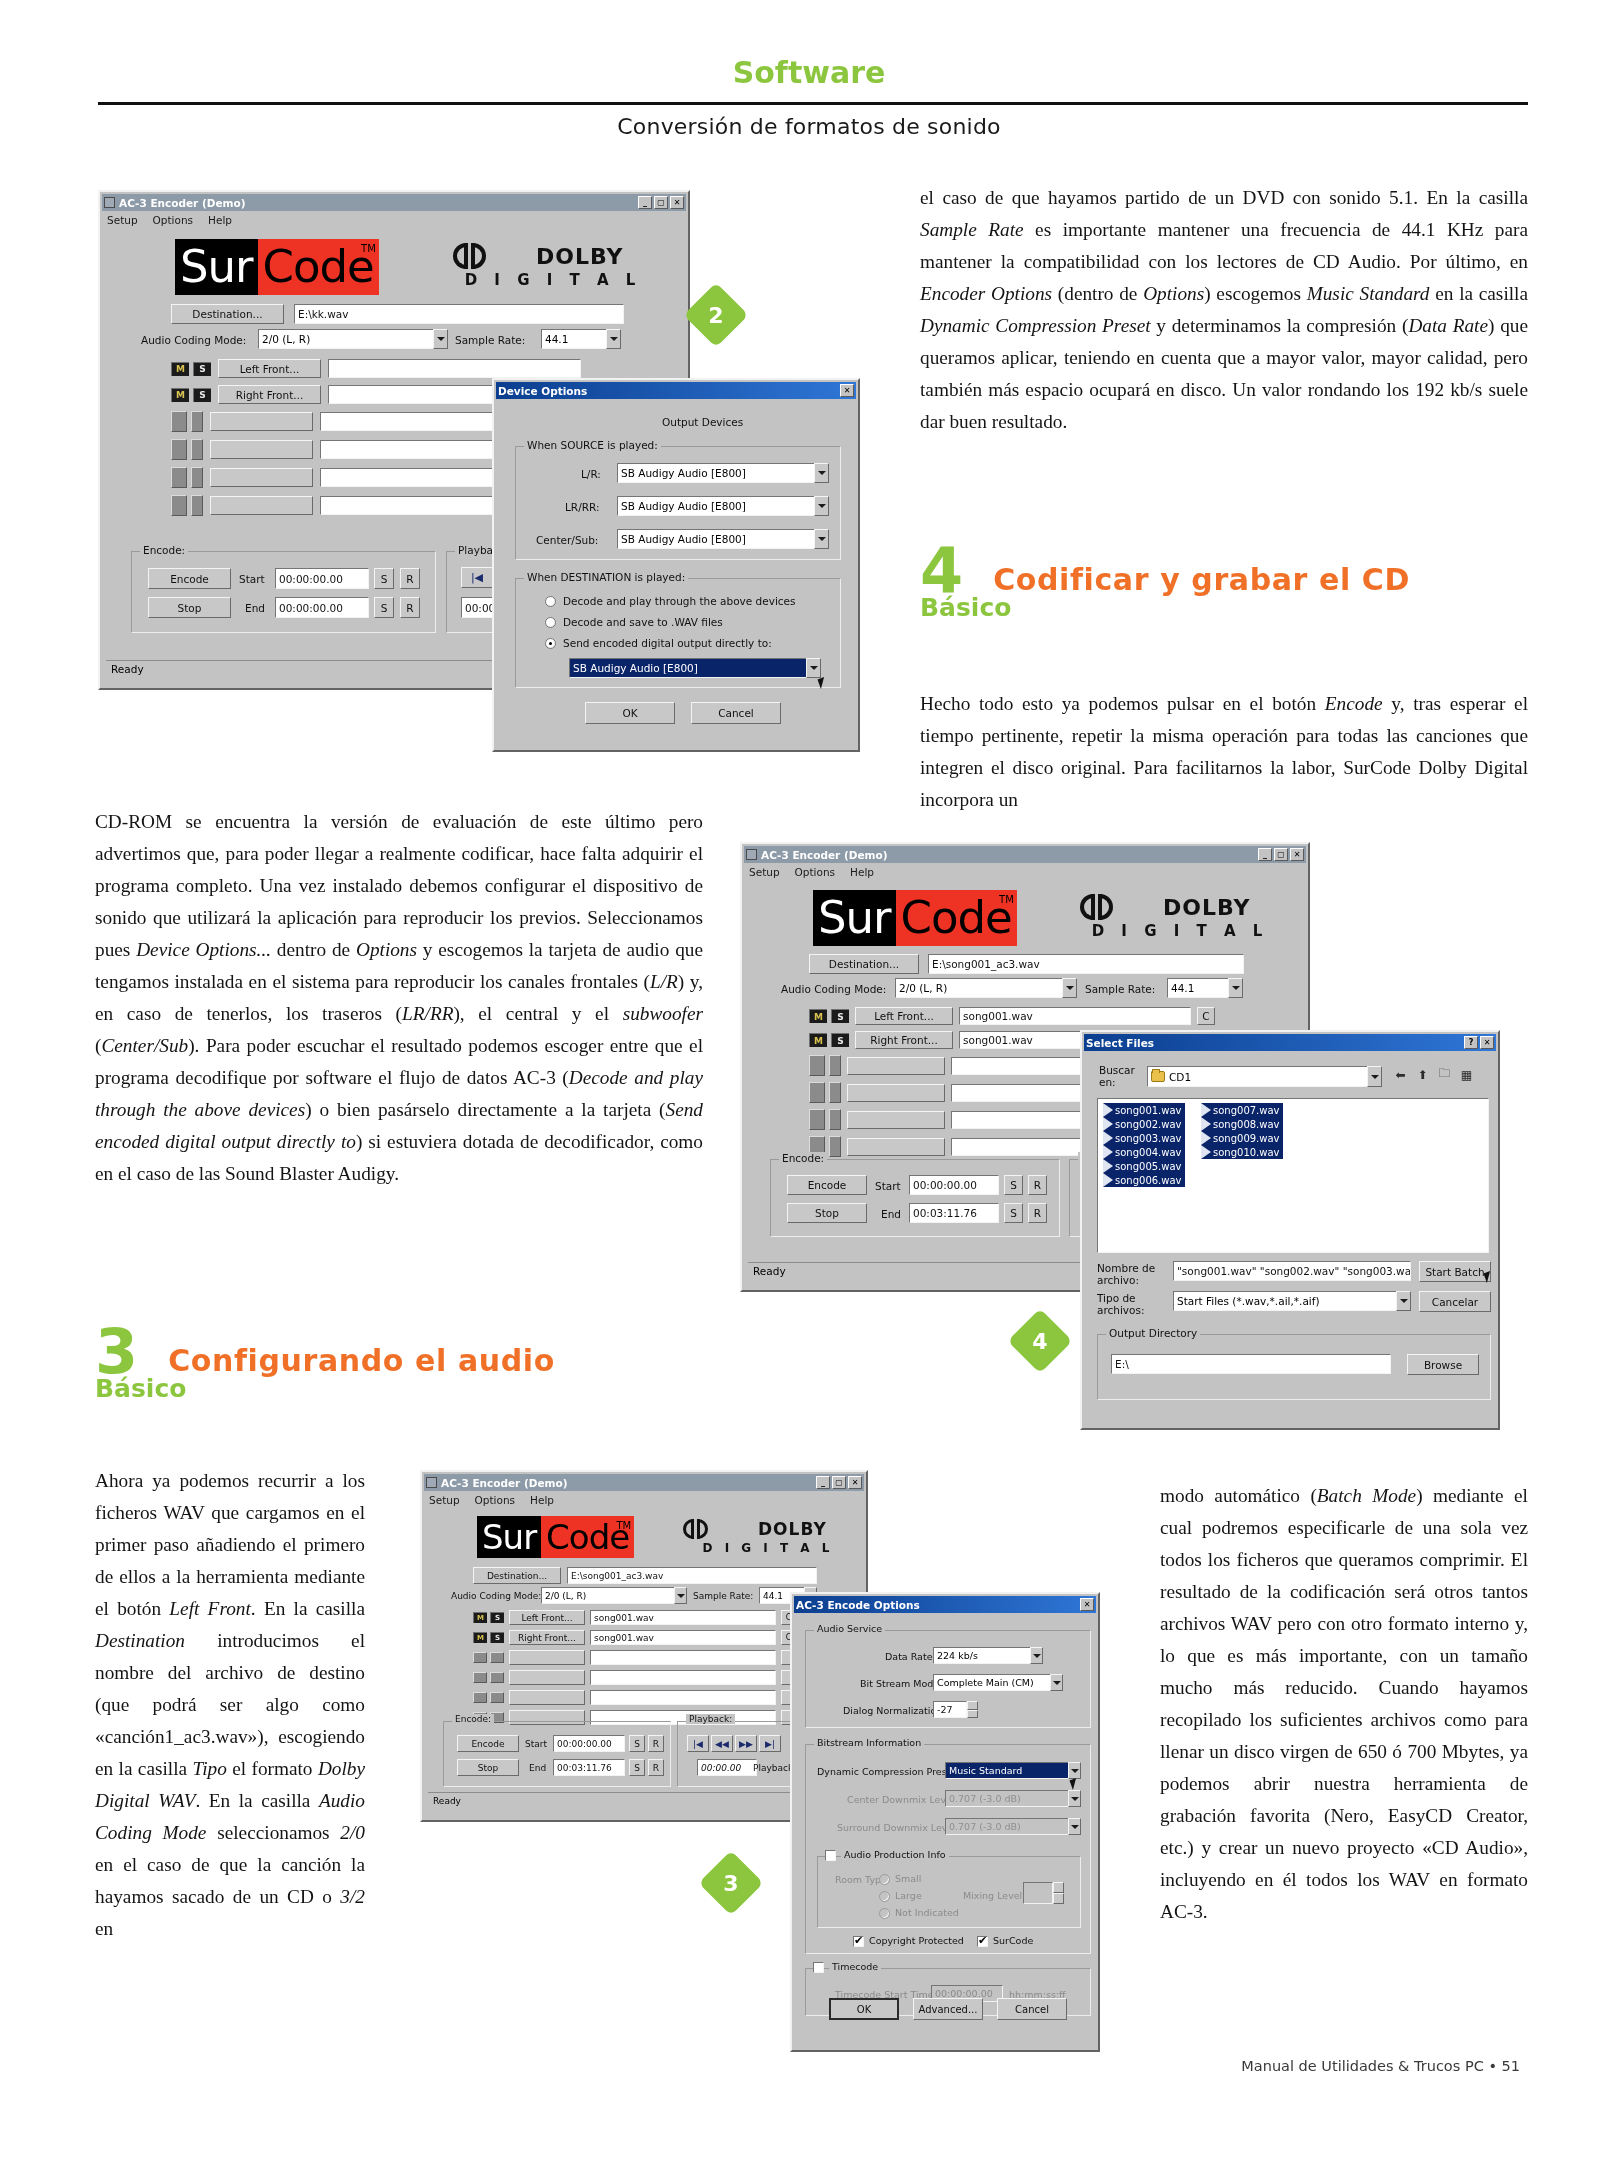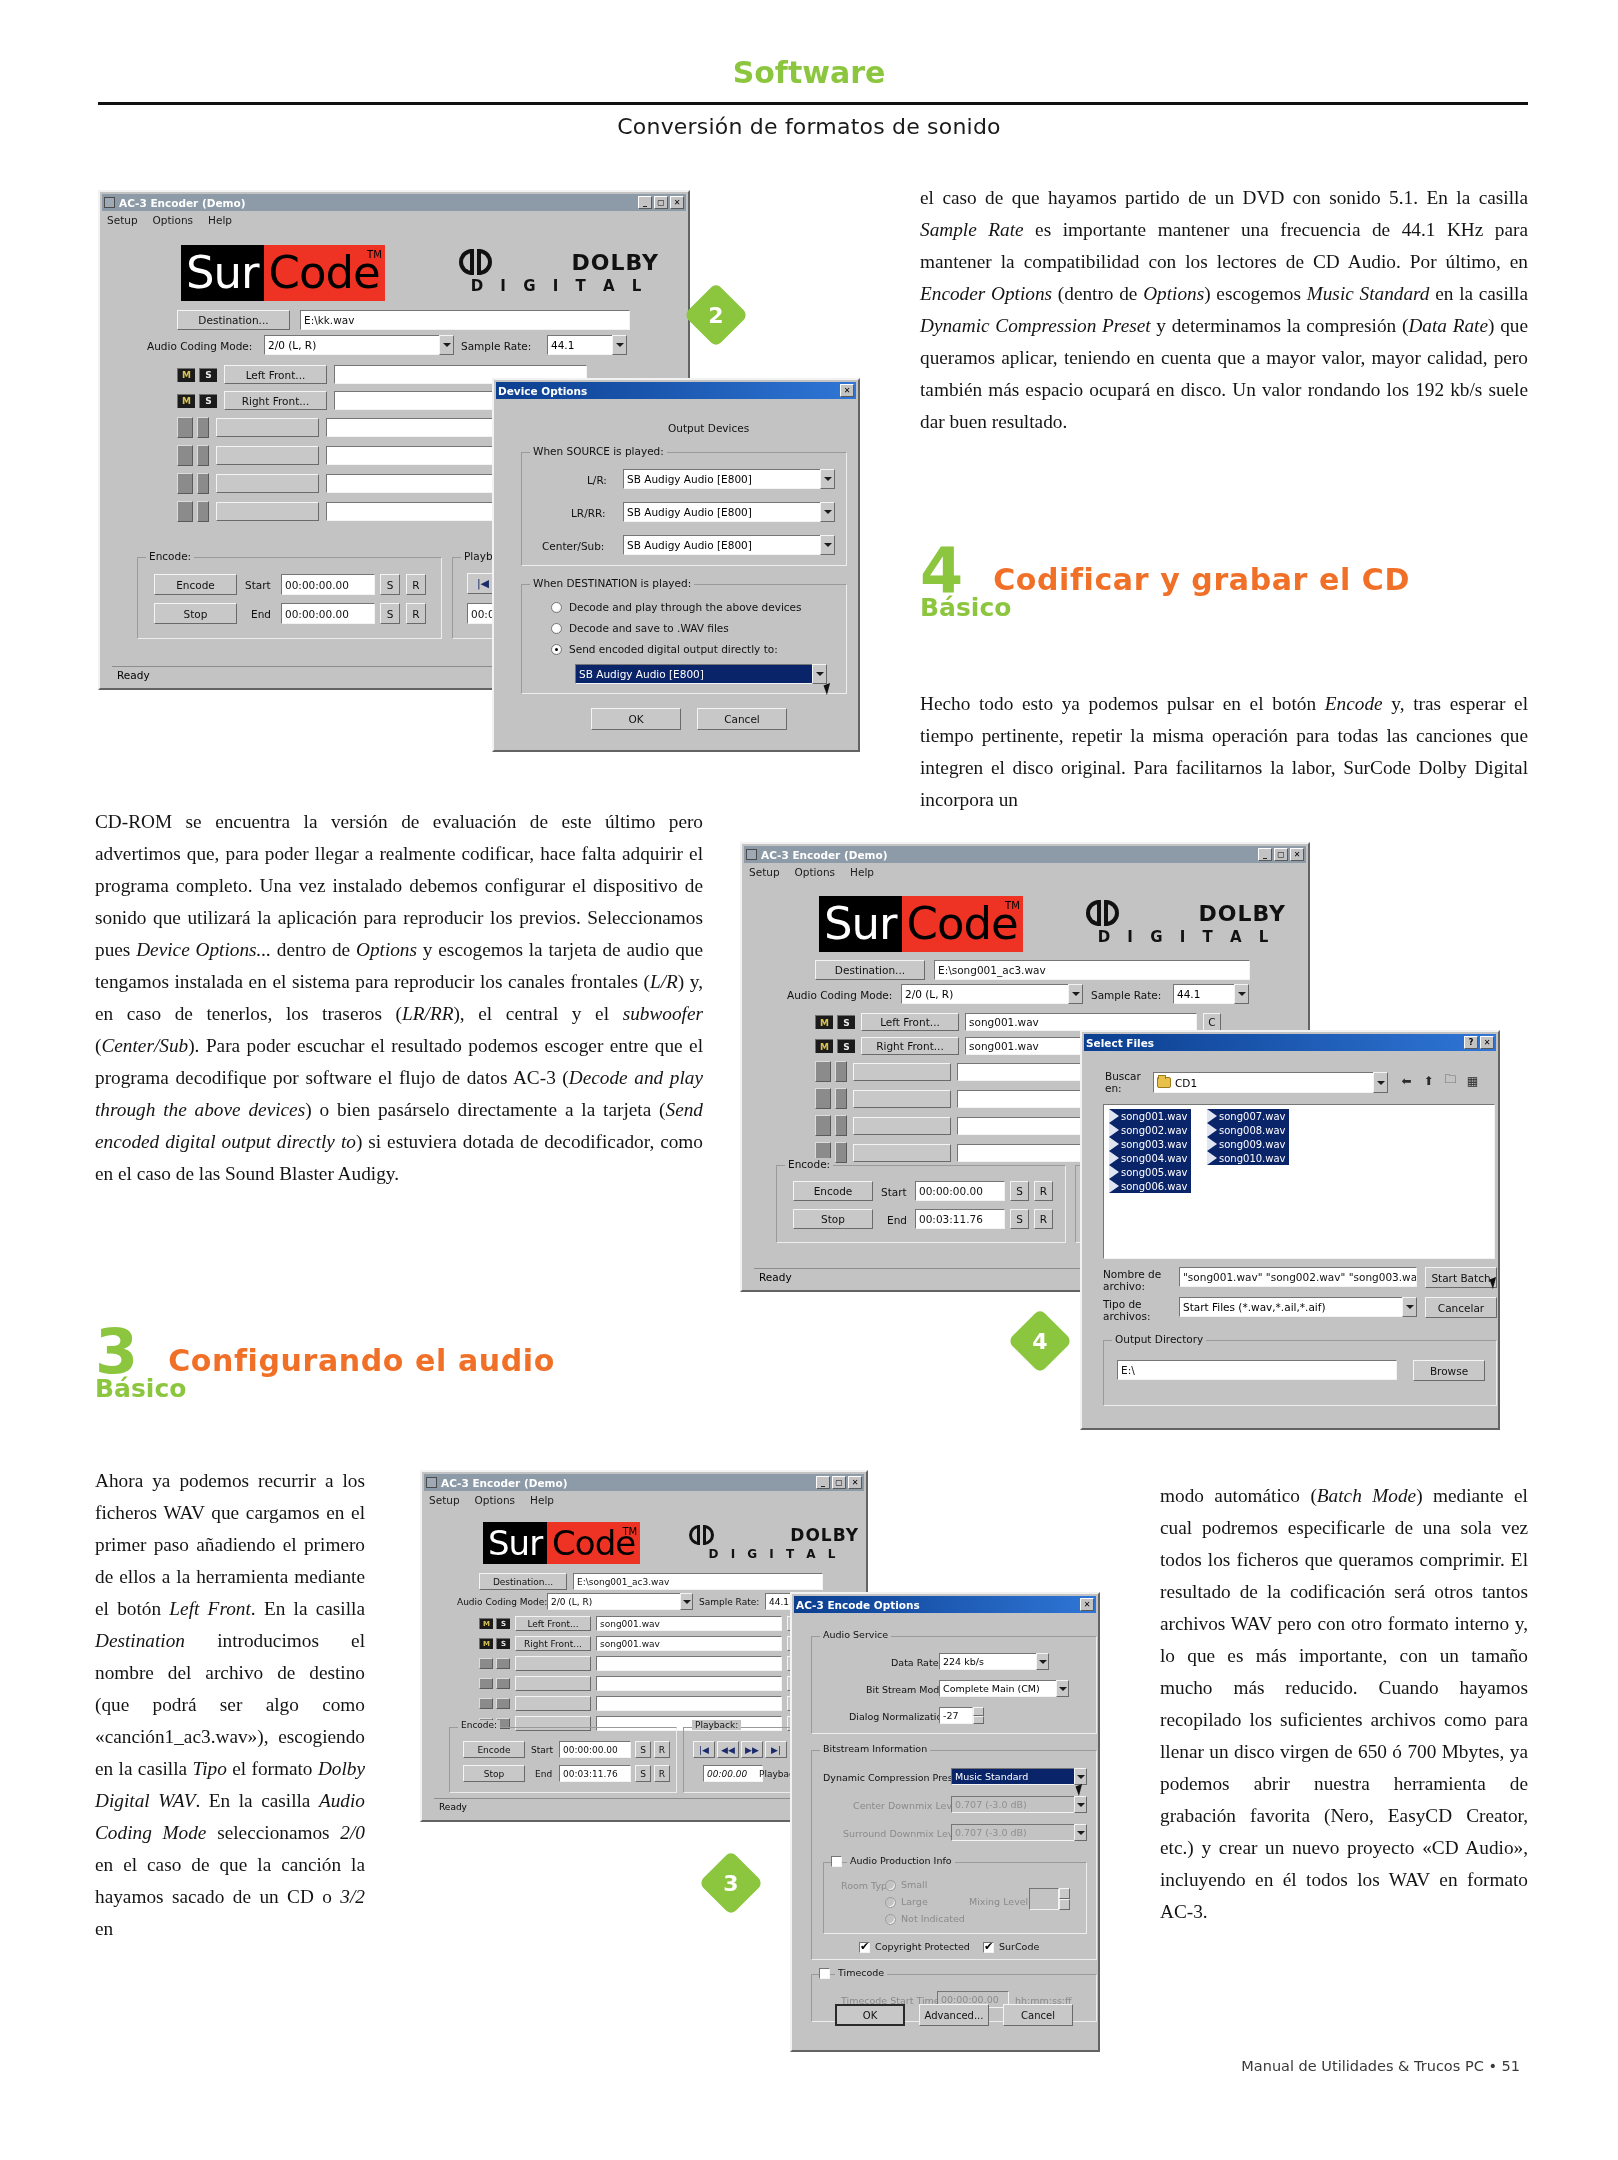--- a/index.html
+++ b/index.html
@@ -114,21 +114,21 @@
   .tbar .tb {
     width:14px; height:13px; background:#c3c3c3;
     border-top:1px solid #fff; border-left:1px solid #fff;
     border-right:1px solid #5a5a5a; border-bottom:1px solid #5a5a5a;
     font-size:8px; color:#000; line-height:11px; text-align:center;
   }
   .menubar {
     display:flex; gap:15px; padding:1px 7px 2px 7px;
     font-size:10.5px; color:#1b1b1b;
   }
-  .client { margin:9px; background:#c3c3c3; position:relative; }
+  .client { margin:3px; background:#c3c3c3; position:relative; }
 
   
   .sunken {
     background:#ffffff;
     border-top:1.5px solid #757575; border-left:1.5px solid #757575;
     border-right:1.5px solid #f3f3f3; border-bottom:1.5px solid #f3f3f3;
   }
   .btn {
     background:#c8c8c8;
     border-top:1.5px solid #f4f4f4; border-left:1.5px solid #f4f4f4;
@@ -215,21 +215,21 @@
   }
   .dolby .dd i.l { border-radius:13px 0 0 13px; }
   .dolby .dw {
     font-family:"DejaVu Sans", sans-serif; font-weight:bold;
     font-size:22px; color:#111; margin-left:6px; letter-spacing:1px;
   }
   .dolby .dig {
     font-family:"DejaVu Sans", sans-serif; font-weight:bold;
     font-size:15px; color:#111; letter-spacing:6px; margin-top:2px;
   }
-  .dolbyrow { display:flex; align-items:center; justify-content:space-between;gap:44px; }
+  .dolbyrow { display:flex; align-items:center; justify-content:flex-start;gap:44px; }
 
   .ms { display:flex; gap:4px; }
   .ms .m, .ms .s {
     width:18px; height:14px; background:#1b1b1b; color:#d8c352;
     font-size:9px; display:flex; align-items:center; justify-content:center;
     font-weight:bold;
     border-top:1px solid #6f6f6f; border-left:1px solid #6f6f6f;
   }
   .ms .s { color:#e8e8e8; }
   .ms .off { background:#8b8b8b; color:transparent;

